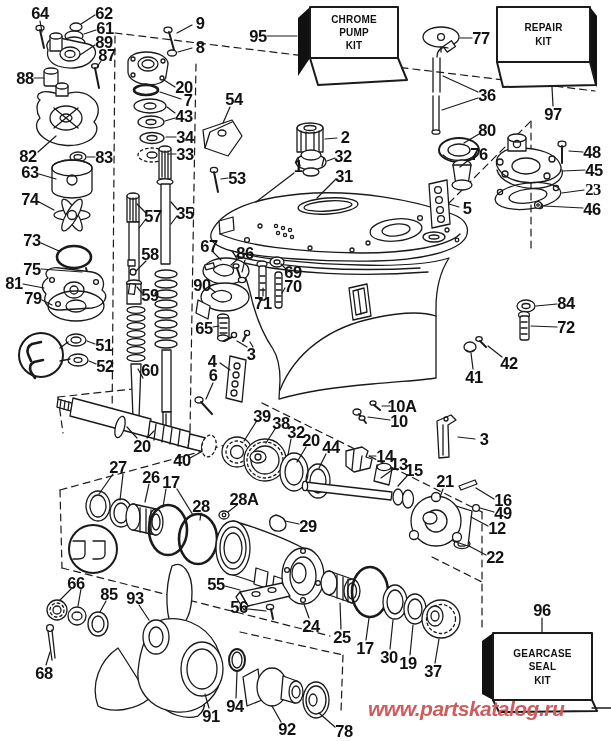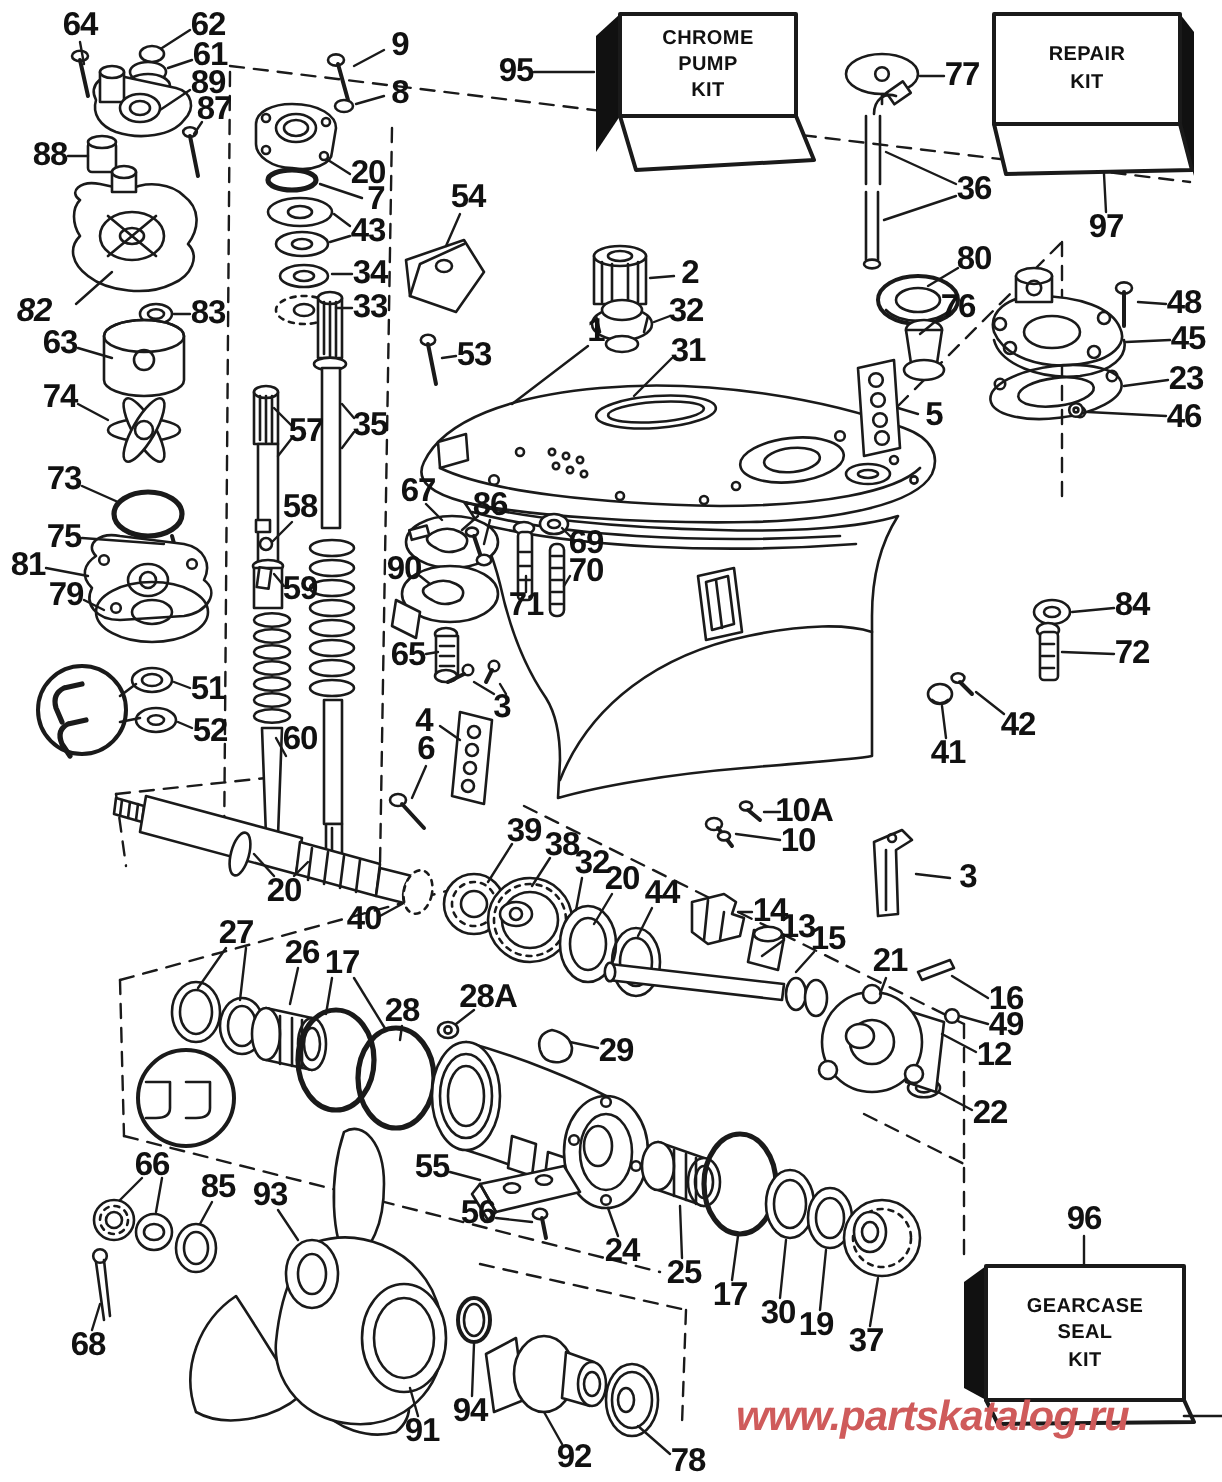--- a/index.html
+++ b/index.html
@@ -608,21 +608,21 @@
       <div class="plabel" style="left: 104px; top: 42px;">89</div>
       <div class="plabel" style="left: 107px; top: 55px;">87</div>
       <div class="plabel" style="left: 25px; top: 78px;">88</div>
       <div class="plabel" style="left: 200px; top: 23px;">9</div>
       <div class="plabel" style="left: 200px; top: 47px;">8</div>
       <div class="plabel" style="left: 184px; top: 87px;">20</div>
       <div class="plabel" style="left: 188px; top: 100px;">7</div>
       <div class="plabel" style="left: 184px; top: 116px;">43</div>
       <div class="plabel" style="left: 185px; top: 137px;">34</div>
       <div class="plabel" style="left: 185px; top: 154px; text-align: center;">33</div>
-      <div class="plabel" style="left: 17px; top: 156px; font-style: italic;">82</div>
+      <div class="plabel" style="left: 28px; top: 156px;">82</div>
       <div class="plabel" style="left: 104px; top: 157px;">83</div>
       <div class="plabel" style="left: 30px; top: 172px;">63</div>
       <div class="plabel" style="left: 30px; top: 199px;">74</div>
       <div class="plabel" style="left: 32px; top: 240px;">73</div>
       <div class="plabel" style="left: 32px; top: 269px;">75</div>
       <div class="plabel" style="left: 14px; top: 283px;">81</div>
       <div class="plabel" style="left: 33px; top: 298px;">79</div>
       <div class="plabel" style="left: 104px; top: 345px;">51</div>
       <div class="plabel" style="left: 105px; top: 366px;">52</div>
       <div class="plabel" style="left: 234px; top: 99px;">54</div>
@@ -632,21 +632,21 @@
       <div class="plabel" style="left: 343px; top: 156px;">32</div>
       <div class="plabel" style="left: 344px; top: 176px;">31</div>
       <div class="plabel" style="left: 258px; top: 36px;">95</div>
       <div class="plabel" style="left: 481px; top: 38px;">77</div>
       <div class="plabel" style="left: 487px; top: 95px;">36</div>
       <div class="plabel" style="left: 553px; top: 114px;">97</div>
       <div class="plabel" style="left: 487px; top: 130px;">80</div>
       <div class="plabel" style="left: 479px; top: 154px;">76</div>
       <div class="plabel" style="left: 592px; top: 152px;">48</div>
       <div class="plabel" style="left: 594px; top: 170px;">45</div>
-      <div class="plabel" style="left: 593px; top: 190px;">23</div>
+      <div class="plabel" style="left: 593px; top: 190px; font-family: Liberation Serif, serif;">23</div>
       <div class="plabel" style="left: 592px; top: 209px;">46</div>
       <div class="plabel" style="left: 467px; top: 208px;">5</div>
       <div class="plabel" style="left: 153px; top: 216px;">57</div>
       <div class="plabel" style="left: 185px; top: 213px;">35</div>
       <div class="plabel" style="left: 150px; top: 254px;">58</div>
       <div class="plabel" style="left: 150px; top: 295px;">59</div>
       <div class="plabel" style="left: 150px; top: 370px;">60</div>
       <div class="plabel" style="left: 209px; top: 246px;">67</div>
       <div class="plabel" style="left: 245px; top: 253px;">86</div>
       <div class="plabel" style="left: 202px; top: 285px;">90</div>

